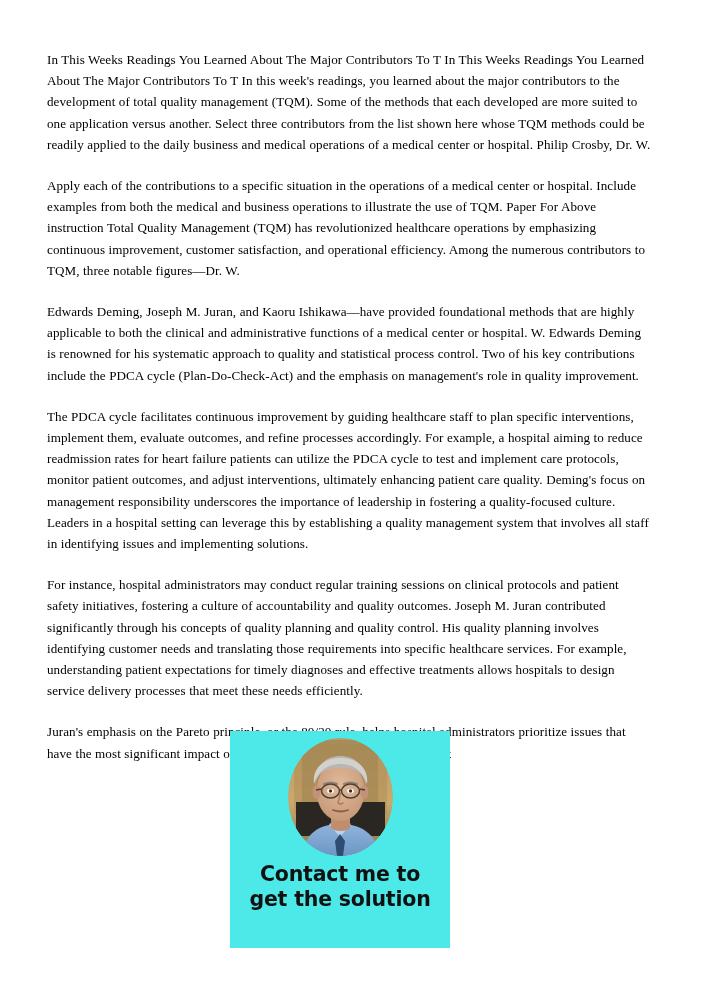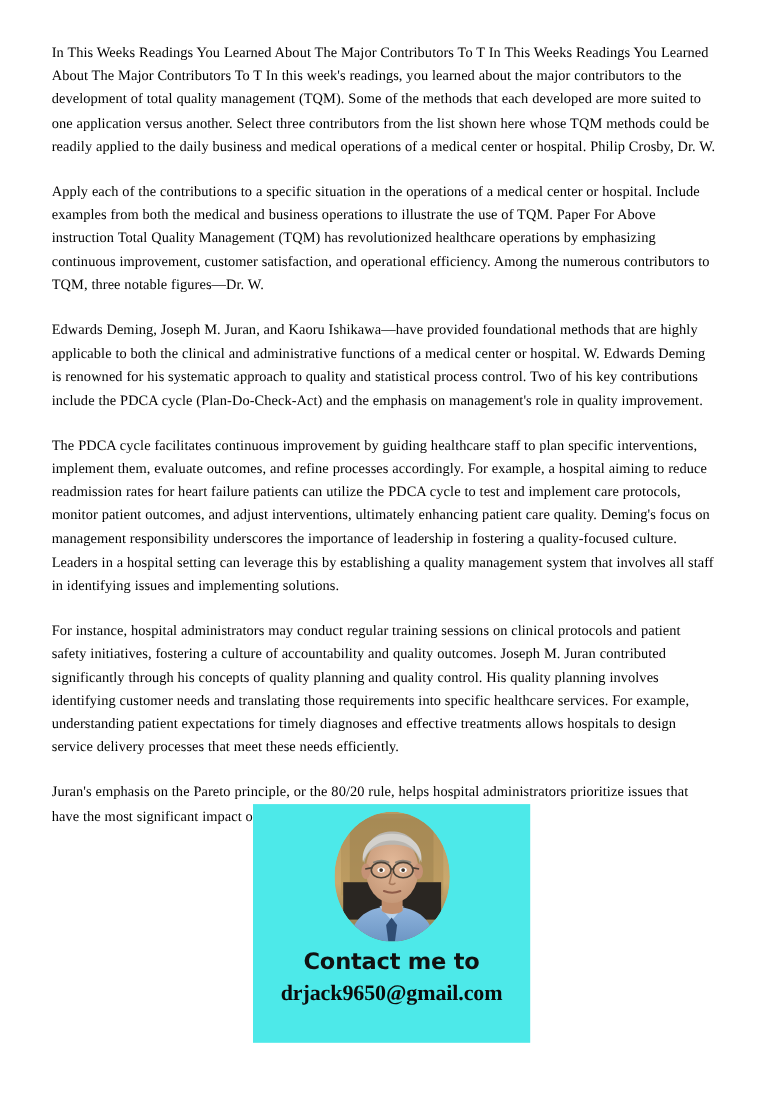--- a/index.html
+++ b/index.html
@@ -31,32 +31,32 @@
     left: 47px;
     top: 33px;
     width: 604px;
   }
 
   .para {
     font-size: 13.1px;
     line-height: 21.2px;
     color: #000000;
     text-align: left;
-    margin: 4px 0 20px 0;
+    margin: 16px 0 20px 0;
     letter-spacing: 0.005em;
     word-spacing: 0.01em;
   }
   .para:last-child { margin-bottom: 0; }
 
   
   .watermark {
     position: absolute;
     left: 230px;
     top: 731px;
-    width: 252px;
+    width: 220px;
     height: 217px;
     background: #4DE9E9;
     box-sizing: border-box;
     display: flex;
     flex-direction: column;
     align-items: center;
     overflow: hidden;
   }
 
   .avatar {
@@ -172,17 +172,17 @@
           </g>
 
           <path d="M52.5 55 L50 65 Q52.5 67 55 65" stroke="#a87a5c" stroke-width="1.4" fill="none" stroke-linecap="round"></path>
 
           <path d="M45 72 Q52.5 75 60 72" stroke="#8e5b48" stroke-width="1.8" fill="none" stroke-linecap="round"></path>
         </g>
       </svg>
     </div>
 
     <div class="wm-line wm-line-1">Contact me to</div>
-    <div class="wm-email">drjack9650@gmail.com</div>
+    <div class="wm-line wm-line-2">get the solution</div>
 
   </div>
 
 </div>
 
 </body></html>

